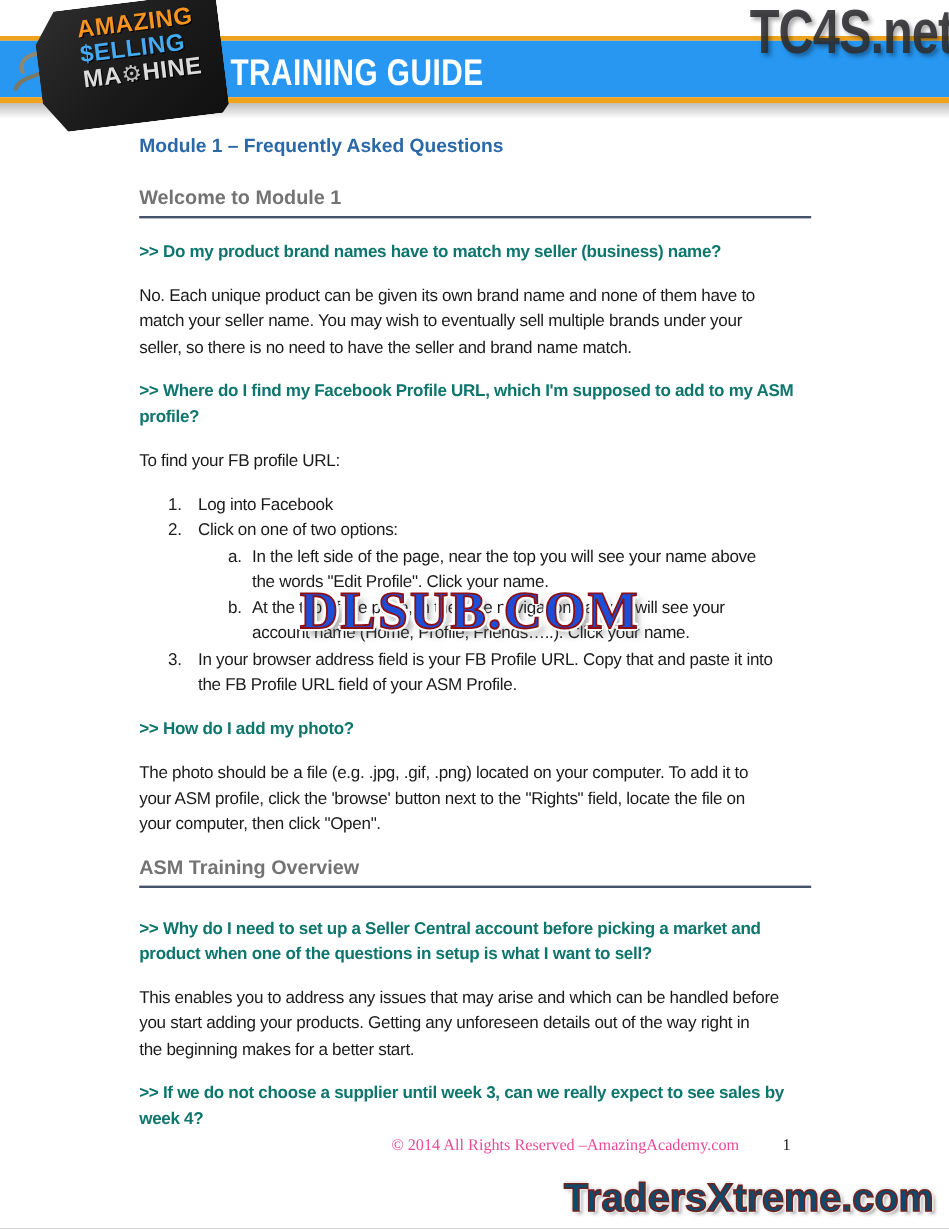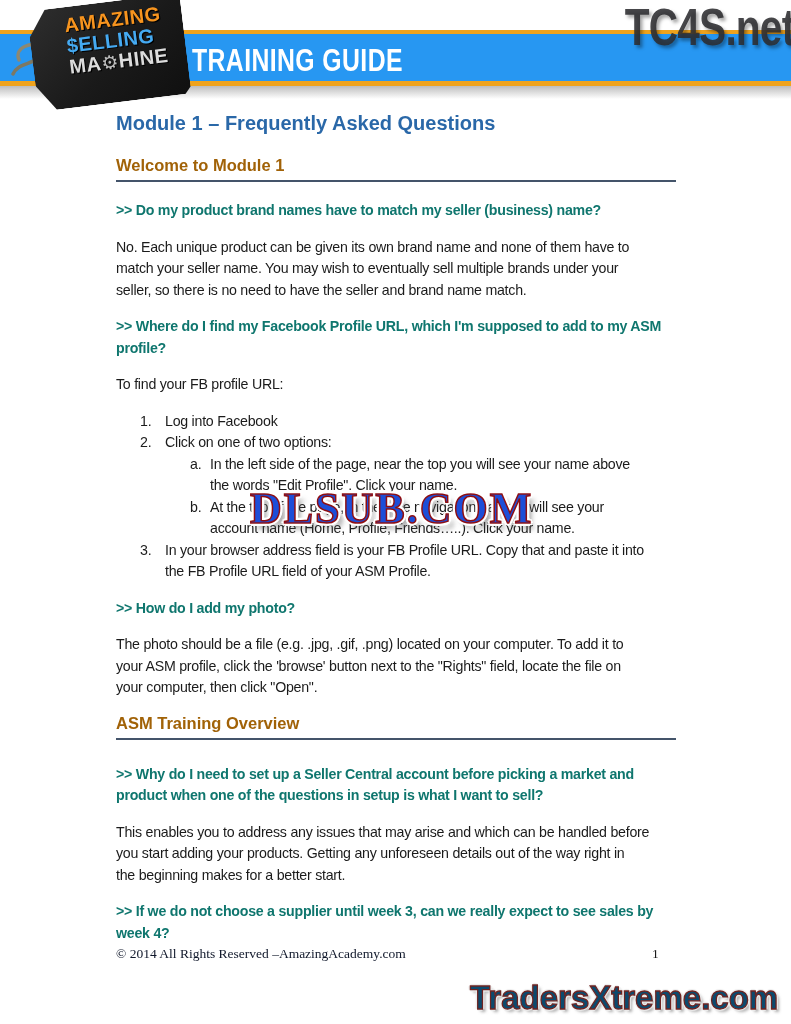--- a/index.html
+++ b/index.html
@@ -54,42 +54,42 @@
     white-space:nowrap;
   }
 
   
   .content {
     position:absolute; left:116px; top:0; width:640px; padding-top:111px; z-index:2;
     font-size:14.2px; line-height:21.5px; letter-spacing:-0.25px;
   }
   .line { display:block; white-space:nowrap; }
   .doc-title {
-    font-size:20px; line-height:24px; font-weight:700; color:#2A68A8;
+    font-size:16px; line-height:24px; font-weight:700; color:#2A68A8;
     letter-spacing:0; margin:0 0 21px; white-space:nowrap;
   }
   .section-heading {
-    width:560px; font-size:16.5px; line-height:19px; font-weight:700; color:#a16207;
+    width:560px; font-size:16.5px; line-height:19px; font-weight:700; color:#737373;
     letter-spacing:0; padding-bottom:5px; border-bottom:2px solid #44546A;
     margin:0 0 18px; white-space:nowrap;
   }
   .section-heading.second { margin-top:6px; margin-bottom:24px; }
   .para { margin:0 0 15px; }
   .question { font-weight:700; color:#0f766e; }
   .steps { margin:0 0 15px; }
   .step { display:flex; padding-left:24px; }
   .step > .marker { flex:none; width:25px; }
   .substep { display:flex; padding-left:74px; }
   .substep > .marker { flex:none; width:20px; }
   .gap-top { margin-top:8px; }
 
   
   .footer-copyright {
-    position:absolute; left:116px; top:946px; width:500px; text-align:left; z-index:2;
-    font-family:"Liberation Serif","DejaVu Serif",serif; font-size:13.5px; color:#0f172a;
+    position:absolute; left:116px; top:946px; width:500px; text-align:right; z-index:2;
+    font-family:"Liberation Serif","DejaVu Serif",serif; font-size:13.5px; color:#ec4899;
     white-space:nowrap;
   }
   .footer-page {
     position:absolute; left:652px; top:946px; z-index:2;
     font-family:"Liberation Serif","DejaVu Serif",serif; font-size:13.5px; color:#1a1a1a;
   }
 
   
   .dlsub {
     position:absolute; left:250px; top:484px; z-index:6;

